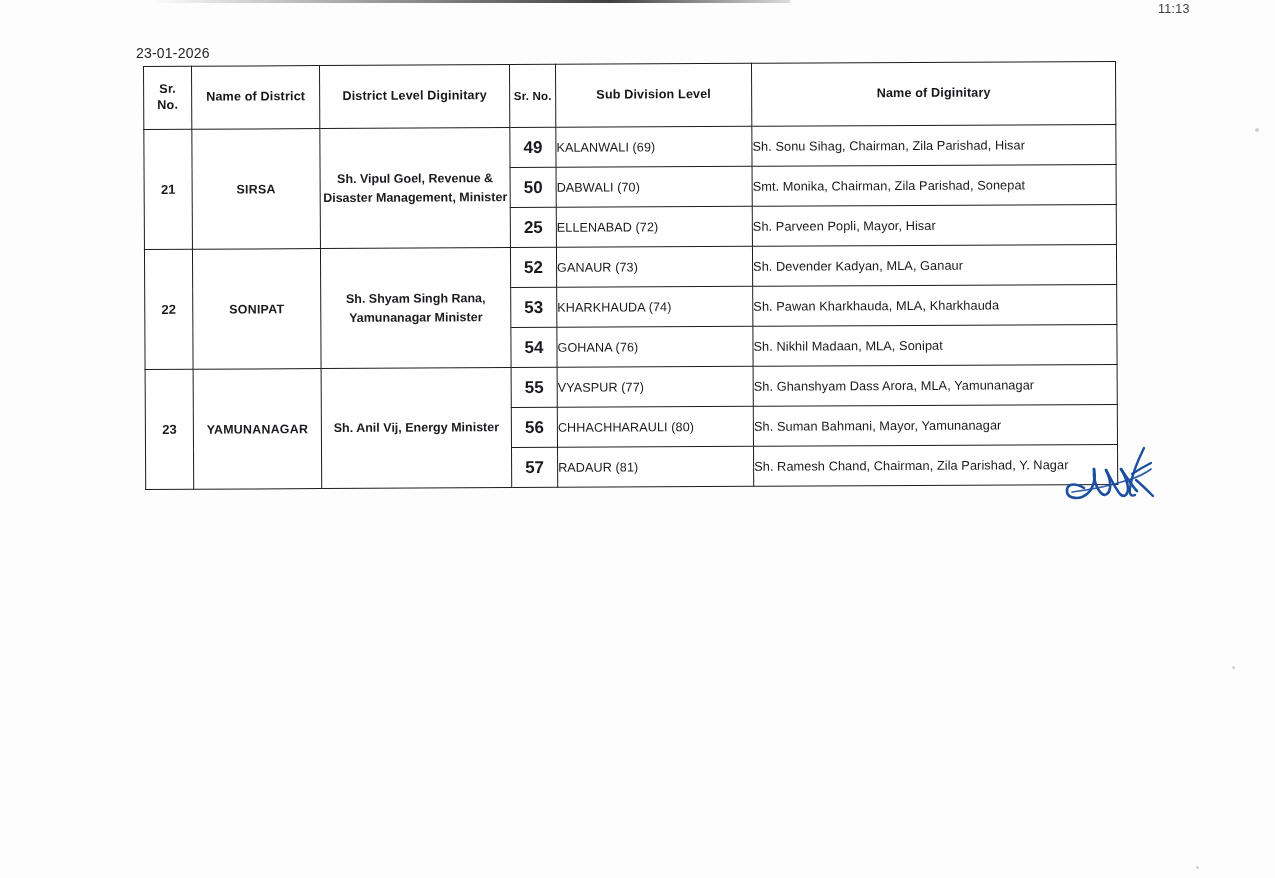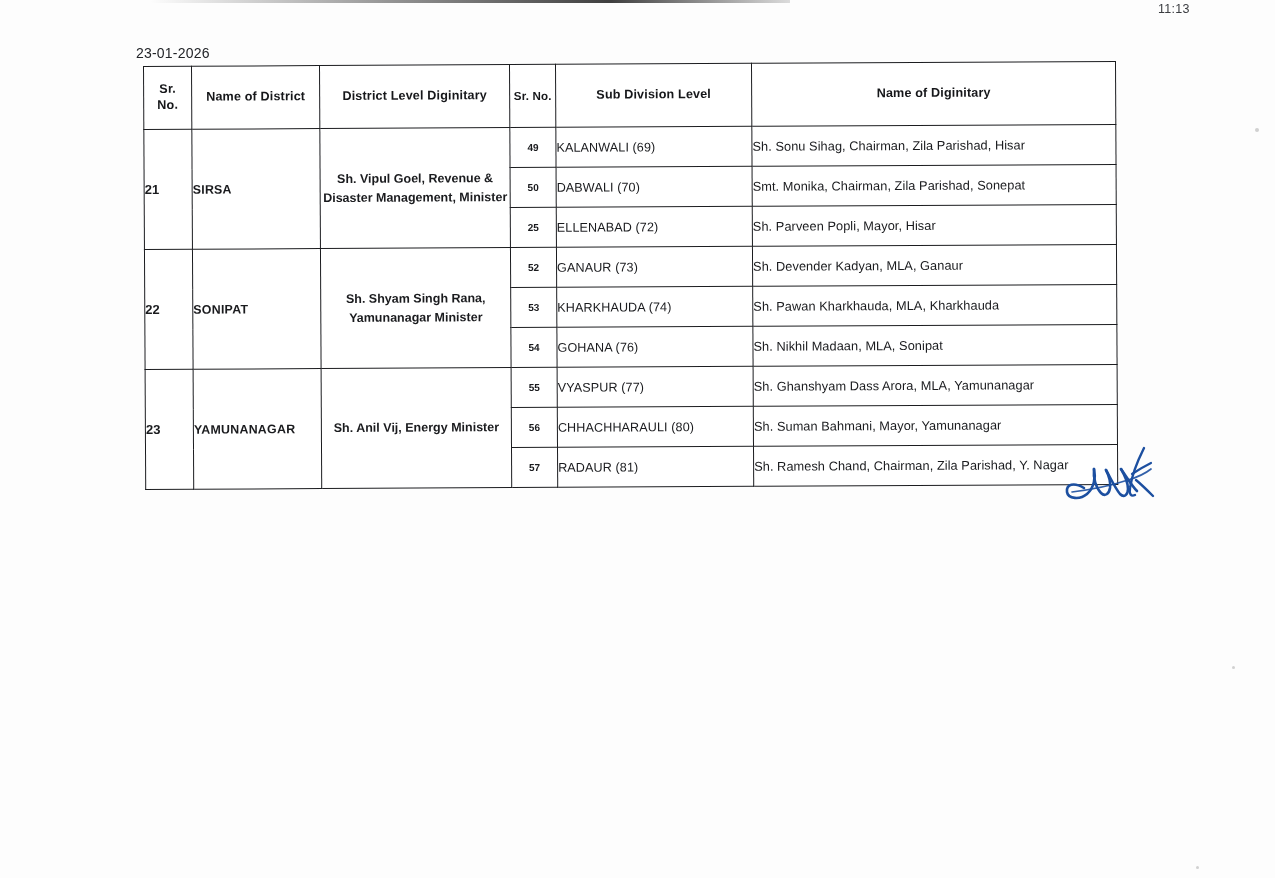--- a/index.html
+++ b/index.html
@@ -107,41 +107,42 @@
   }
   th.h-srno   { font-size: 12.6px; border-radius: 20px; }
   th.h-srno2  { font-size: 11.6px; }
 
   
   tbody td {
     font-size: 12.4px;
     color: #1a1b1e;
   }
   td.c-srno {
+    text-align: center;
     font-weight: bold;
     font-size: 13px;
   }
   td.c-district {
-    text-align: left;
+    text-align: center;
     font-weight: bold;
     font-size: 12.4px;
     letter-spacing: 0.25px;
     margin-left: 41px;
   }
   td.c-dlevel {
     font-weight: bold;
     font-size: 12.5px;
     line-height: 1.45;
     padding: 0 6px 0 7px;
     text-align: center;
   }
   td.c-srno2 {
     text-align: center;
     font-weight: bold;
-    font-size: 10px;
+    font-size: 17px;
   }
   td.c-subdiv {
     padding-left: 7px;
     font-size: 12.6px;
     letter-spacing: 0.1px;
     white-space: nowrap;
   }
   td.c-dig {
     padding-left: 8px;
     font-size: 12.8px;

